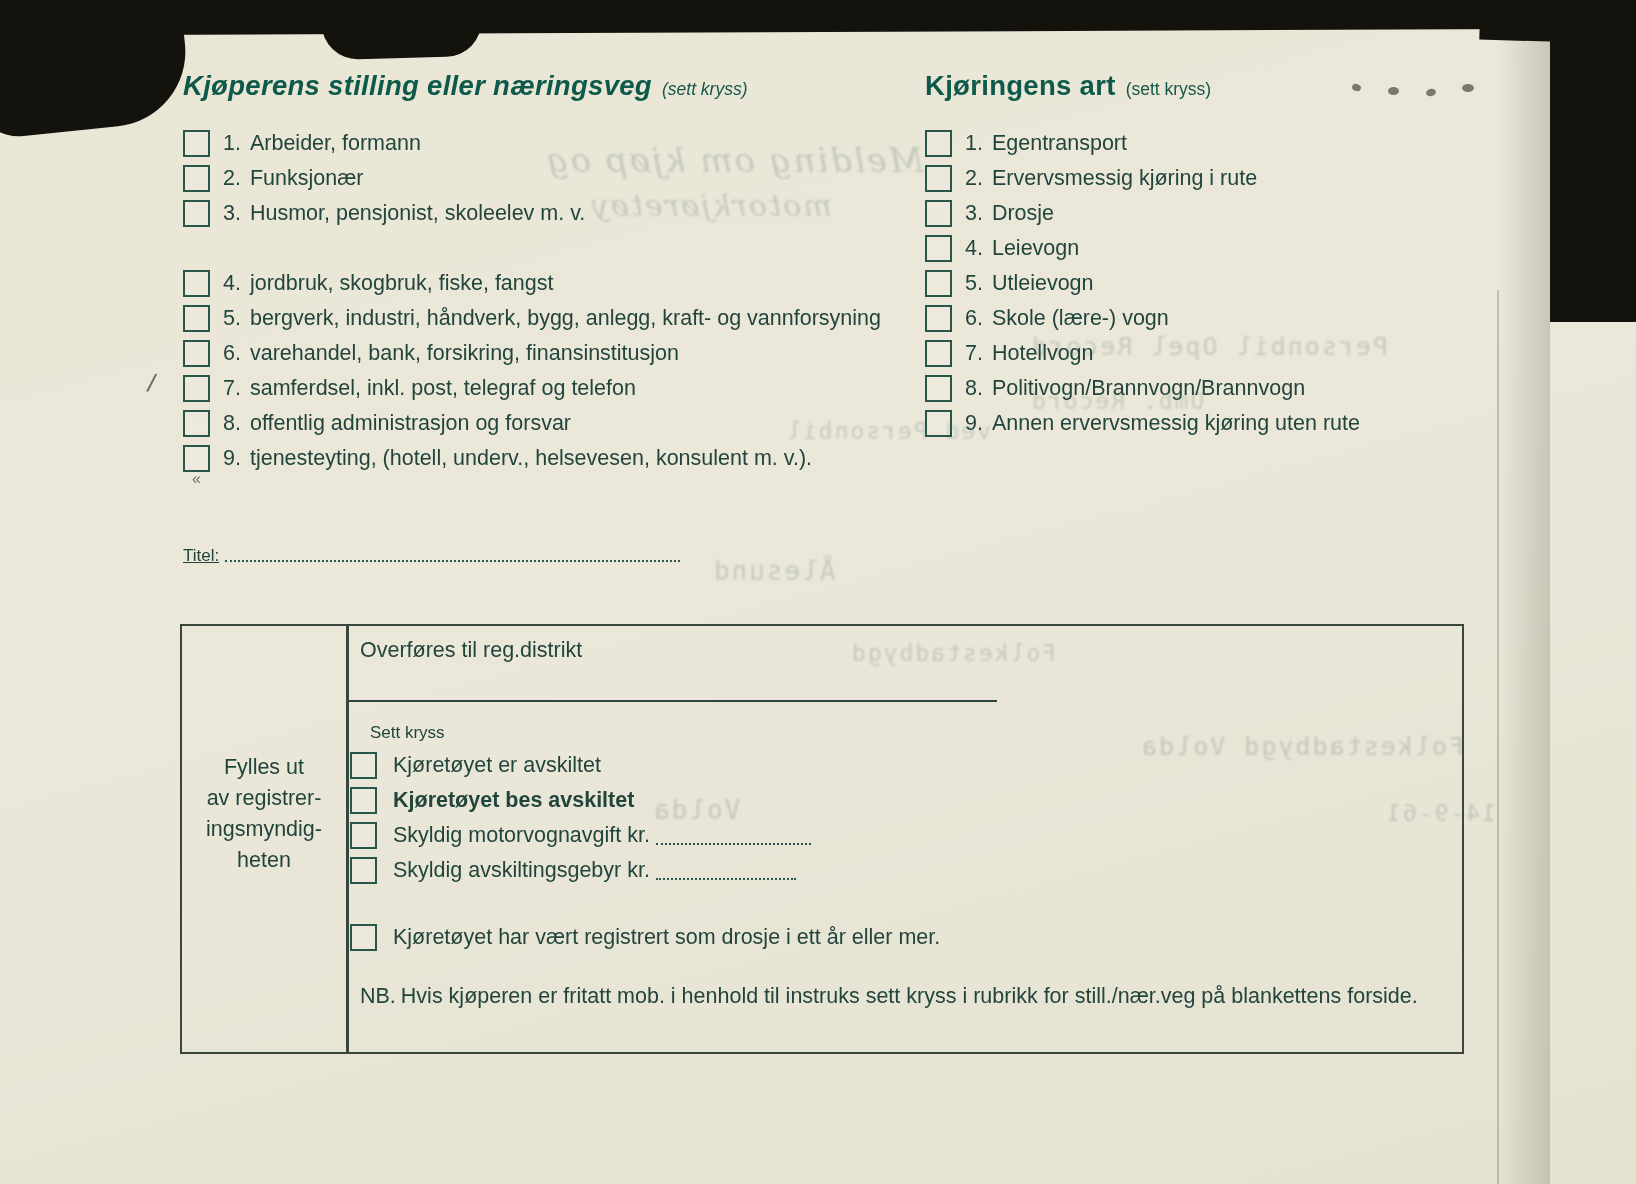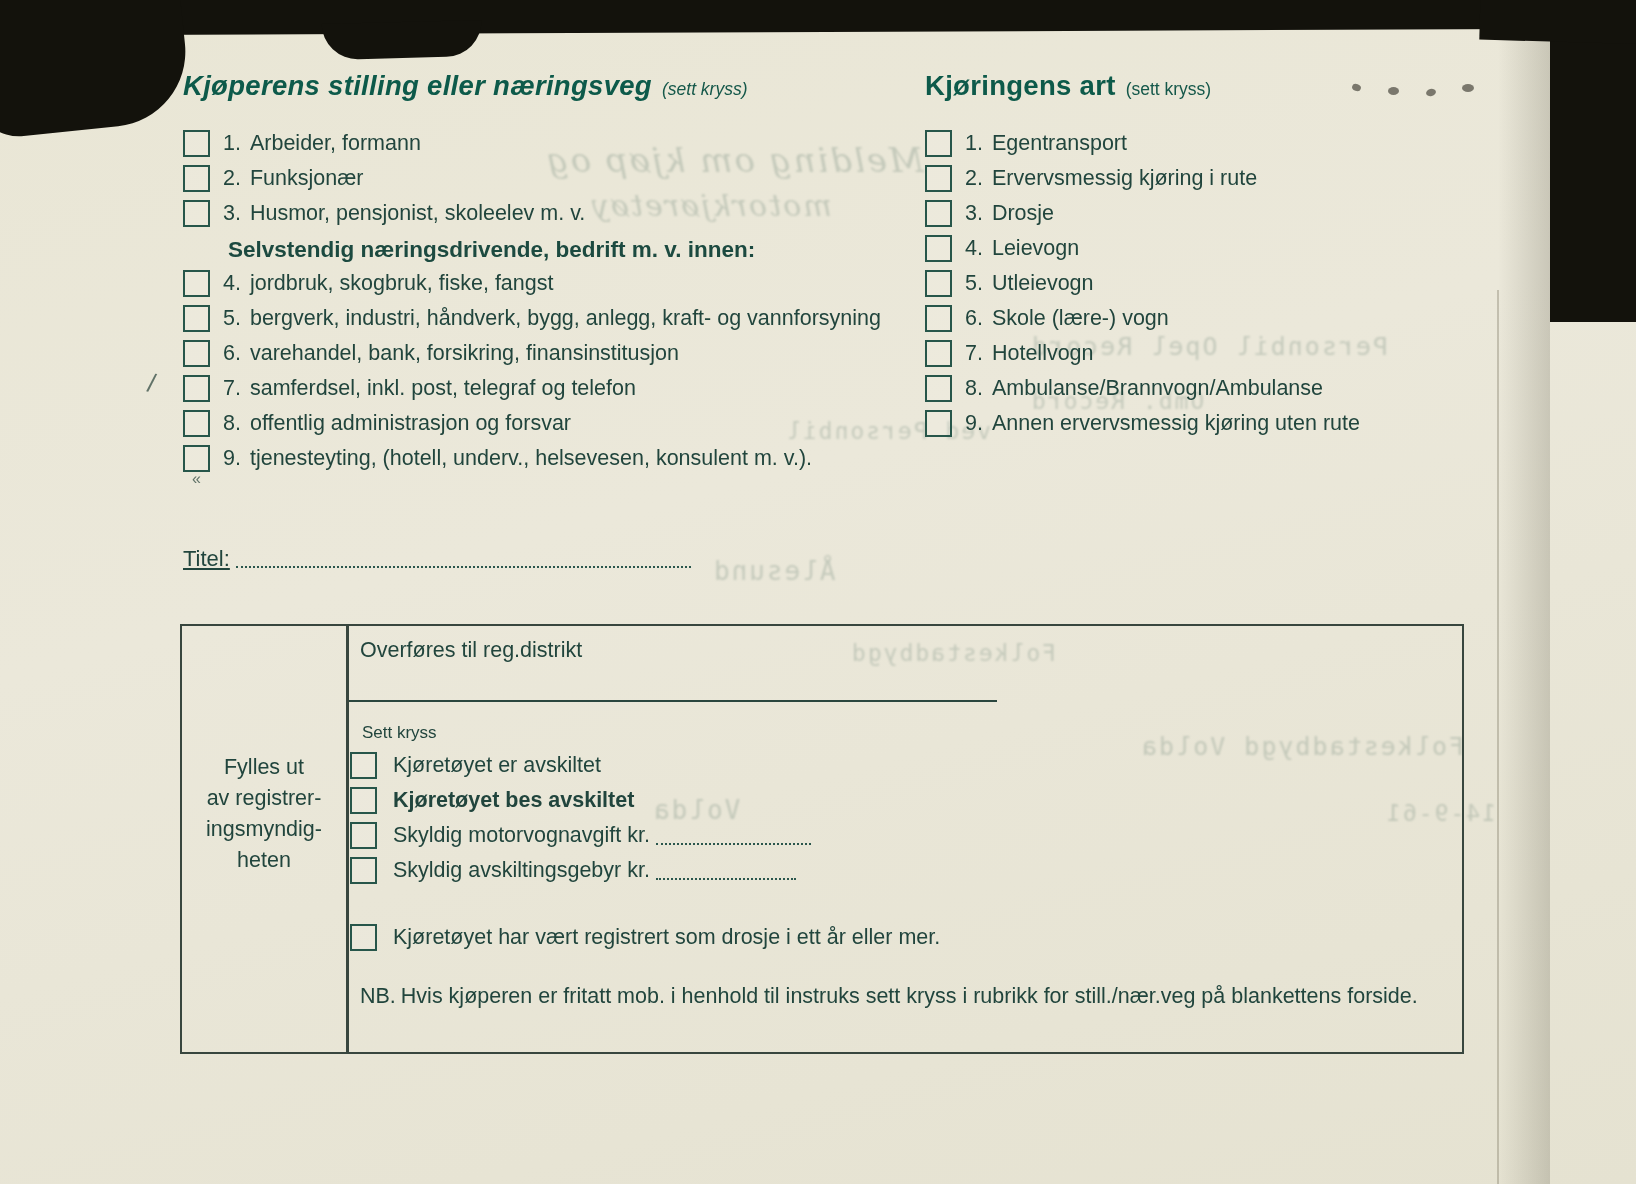--- a/index.html
+++ b/index.html
@@ -11,29 +11,29 @@
   
   .row{position:absolute;display:flex;align-items:center;gap:13px;white-space:nowrap;}
   .cb{width:23px;height:23px;border:2.3px solid #27564a;flex:0 0 auto;background:rgba(255,255,255,.10);}
   .txt{display:flex;gap:9px;align-items:baseline;}
   .num,.lbl{font-size:21.5px;color:#21453d;}
   
   .heading{position:absolute;font-weight:bold;font-size:27.5px;color:#0d5a4a;letter-spacing:.3px;white-space:nowrap;}
   .heading .note{font-weight:normal;font-size:17.5px;margin-left:10px;letter-spacing:0;color:#15584a;}
   .subheading{position:absolute;font-weight:bold;font-size:22.5px;color:#1c4a40;white-space:nowrap;}
   
-  .fieldlabel{font-size:22px;color:#21453d;text-decoration:underline;}
+  .fieldlabel{font-size:17px;color:#21453d;text-decoration:underline;}
   .leader{border-bottom:2.2px dotted #2a564c;align-self:flex-end;margin-bottom:4px;height:0;}
   
   .adminbox{position:absolute;left:180px;top:624px;width:1280px;height:426px;border:2.6px solid #38463e;}
   .divider{position:absolute;left:164px;top:0;bottom:0;width:2.6px;background:#38463e;}
   .sidelabel{position:absolute;left:0;top:126px;width:164px;text-align:center;color:#21453d;font-size:21.5px;line-height:31px;}
   .transfer{position:absolute;left:178px;top:12px;font-size:21.5px;color:#21453d;}
   .writeline{position:absolute;left:167px;top:74px;width:648px;height:0;border-bottom:2.2px solid #2a463e;}
-  .settkryss{position:absolute;left:180px;top:97px;font-size:17px;color:#21453d;}
+  .settkryss{position:absolute;left:188px;top:97px;font-size:17px;color:#21453d;}
   .crow{position:absolute;display:flex;align-items:center;gap:16px;white-space:nowrap;}
   .crow .lbl{font-size:21.5px;}
   .nb{position:absolute;left:178px;top:358px;display:flex;gap:5px;white-space:nowrap;font-size:21.5px;color:#21453d;}
   
   .bleed{position:absolute;transform:scaleX(-1);color:#5f7a6d;opacity:.27;filter:blur(1px);
          font-family:"DejaVu Serif",serif;white-space:nowrap;letter-spacing:2px;}
   .bleed.mono{font-family:"DejaVu Sans Mono",monospace;}
   .bleed.hand{font-style:italic;}
   
   .edge{position:absolute;background:#13120c;pointer-events:none;}
@@ -83,21 +83,20 @@
       </span>
   </div>
   <div class="row" style="left:183px;top:200px;">
     <span class="cb"></span>
     <span class="txt">
         <span class="num">3.</span>
         <span class="lbl">Husmor, pensjonist, skoleelev m. v.</span>
       </span>
   </div>
 
-  <div class="subheading" style="left:228px;top:237px;">Selvstendig næringsdrivende, bedrift m. v. innen:</div>
 
   <div class="row" style="left:183px;top:270px;">
     <span class="cb"></span>
     <span class="txt">
         <span class="num">4.</span>
         <span class="lbl">jordbruk, skogbruk, fiske, fangst</span>
       </span>
   </div>
   <div class="row" style="left:183px;top:305px;">
     <span class="cb"></span>
@@ -188,21 +187,21 @@
     <span class="cb"></span>
     <span class="txt">
         <span class="num">7.</span>
         <span class="lbl">Hotellvogn</span>
       </span>
   </div>
   <div class="row" style="left:925px;top:375px;">
     <span class="cb"></span>
     <span class="txt">
         <span class="num">8.</span>
-        <span class="lbl">Ambulanse/Brannvogn/Ambulanse</span>
+        <span class="lbl">Politivogn/Brannvogn/Brannvogn</span>
       </span>
   </div>
   <div class="row" style="left:925px;top:410px;">
     <span class="cb"></span>
     <span class="txt">
         <span class="num">9.</span>
         <span class="lbl">Annen ervervsmessig kjøring uten rute</span>
       </span>
   </div>
 

